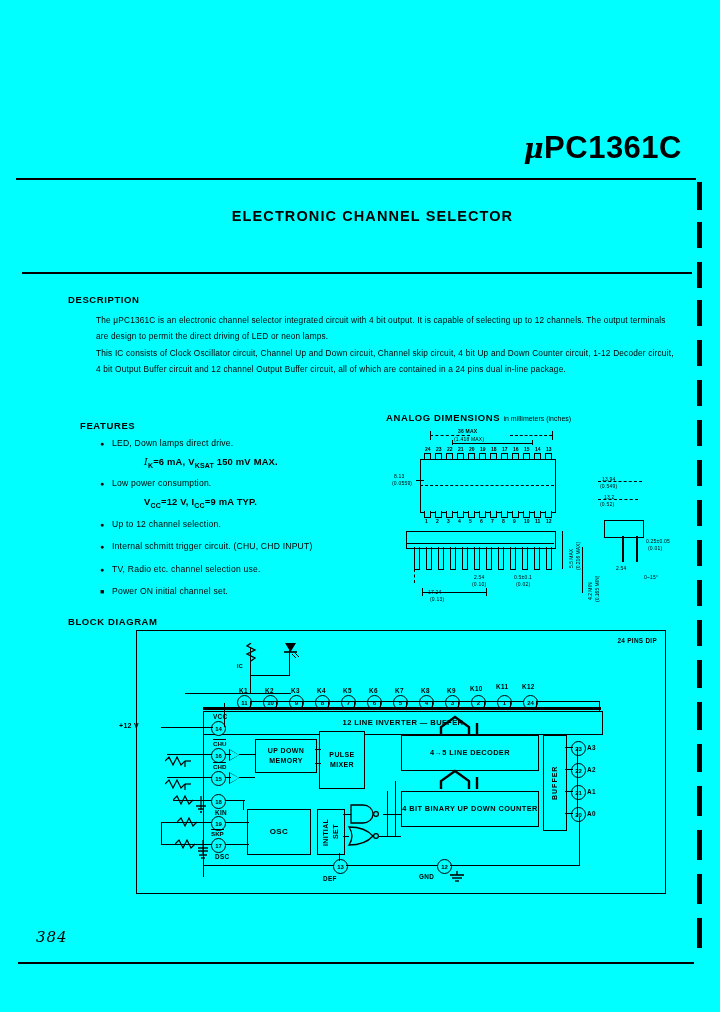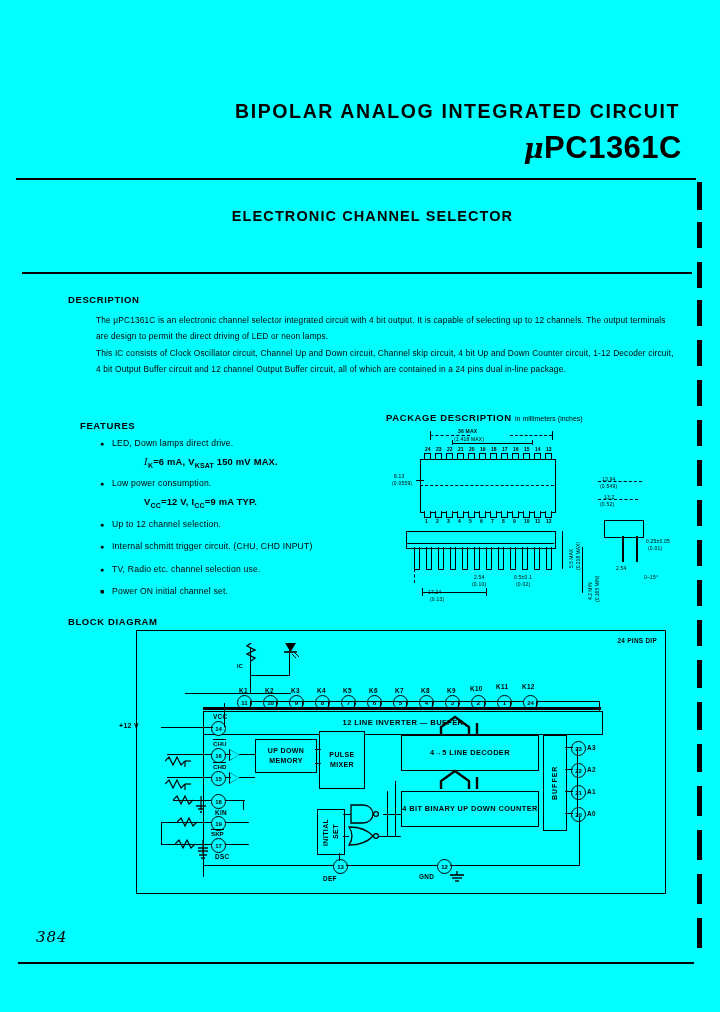--- a/index.html
+++ b/index.html
@@ -93,21 +93,20 @@
 
   
   .edge{position:absolute;right:18px;width:5px;background:#000;}
 </style>
 </head>
 <body>
 
 <div class="page">
 
   <div class="hdr">
-    <div class="hdr-title">BIPOLAR ANALOG INTEGRATED CIRCUIT</div>
     <div class="hdr-part"><span class="mu">μ</span><span>PC1361C</span></div>
   </div>
   <div class="rule rule-top"></div>
 
   <div class="subtitle">ELECTRONIC CHANNEL SELECTOR</div>
   <div class="rule rule-mid"></div>
 
   <div class="sect" id="sec-desc">DESCRIPTION</div>
   <div class="desc">
     <p>The μPC1361C is an electronic channel selector integrated circuit with 4 bit output. It is capable of selecting up to 12 channels. The output terminals are design to permit the direct driving of LED or neon lamps.</p>
@@ -140,21 +139,21 @@
     <div class="frow">
         <span class="bul">●</span>
         <span>TV, Radio etc. channel selection use.</span>
       </div>
     <div class="frow">
         <span class="bul">■</span>
         <span>Power ON initial channel set.</span>
       </div>
   </div>
 
-  <div class="sect" id="sec-pkg"><span>PACKAGE DESCRIPTION</span> <span class="unit">in millimeters (inches)</span></div>
+  <div class="sect" id="sec-pkg"><span>ANALOG DIMENSIONS</span> <span class="unit">in millimeters (inches)</span></div>
 
   <div class="pkg">
 
     <div class="pktxt b" style="left:66px;top:0px;">36 MAX</div>
     <div class="pktxt" style="left:62px;top:8px;">(1.418 MAX)</div>
     <div class="dash" style="left:38px;top:7px;width:40px;"></div>
     <div class="dash" style="left:118px;top:7px;width:42px;"></div>
     <div class="pk" style="left:38px;top:3px;width:1px;height:9px;"></div>
     <div class="pk" style="left:160px;top:3px;width:1px;height:9px;"></div>
     <div class="pk" style="left:60px;top:12px;width:1px;height:5px;"></div>
@@ -430,20 +429,21 @@
     <div class="pin" style="left:434px;top:154px;">21</div>
     <div class="btxt" style="left:450px;top:157px;">A1</div>
     <div class="pin" style="left:434px;top:176px;">20</div>
     <div class="btxt" style="left:450px;top:179px;">A0</div>
     <div class="bl" style="left:428px;top:116px;width:8px;height:1.3px;"></div>
     <div class="bl" style="left:428px;top:138px;width:8px;height:1.3px;"></div>
     <div class="bl" style="left:428px;top:160px;width:8px;height:1.3px;"></div>
     <div class="bl" style="left:428px;top:182px;width:8px;height:1.3px;"></div>
     <div class="bl" style="left:440px;top:116px;width:1.3px;height:70px;"></div>
 
+    <div class="bbox" style="left:110px;top:178px;width:62px;height:44px;font-size:8px;">OSC</div>
     <div class="bl" style="left:88px;top:191px;width:24px;height:1.3px;"></div>
     <div class="bl" style="left:88px;top:213px;width:24px;height:1.3px;"></div>
     <div class="bl" style="left:88px;top:169px;width:20px;height:1.3px;"></div>
     <div class="bl" style="left:106px;top:169px;width:1.3px;height:10px;"></div>
 
     <div class="bbox vert" style="left:180px;top:178px;width:26px;height:44px;">INITIAL SET</div>
 
     <svg style="position:absolute;left:212px;top:172px;" width="34" height="22">
       <path d="M2,2 L14,2 A10,9 0 0 1 14,20 L2,20 Z" fill="#00ffff" stroke="#000" stroke-width="1.3"></path>
       <circle cx="27" cy="11" r="2.4" fill="#00ffff" stroke="#000" stroke-width="1.2"></circle>

